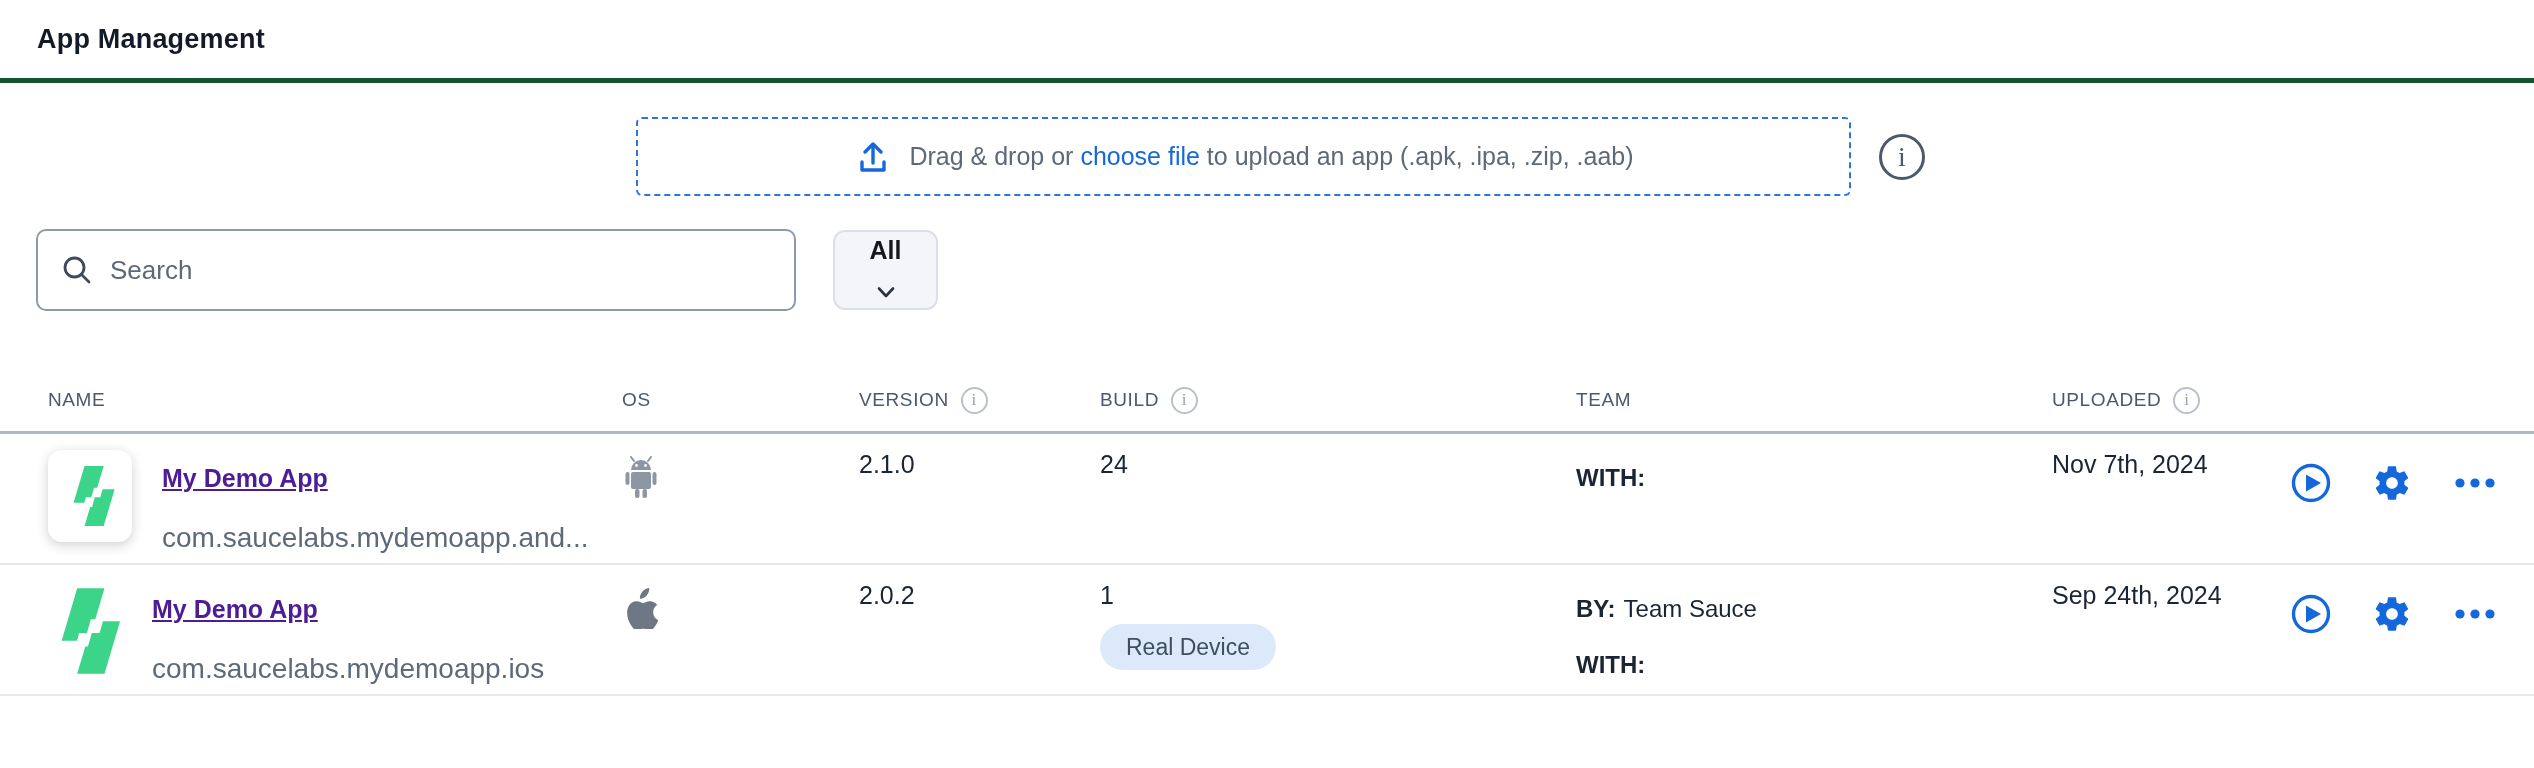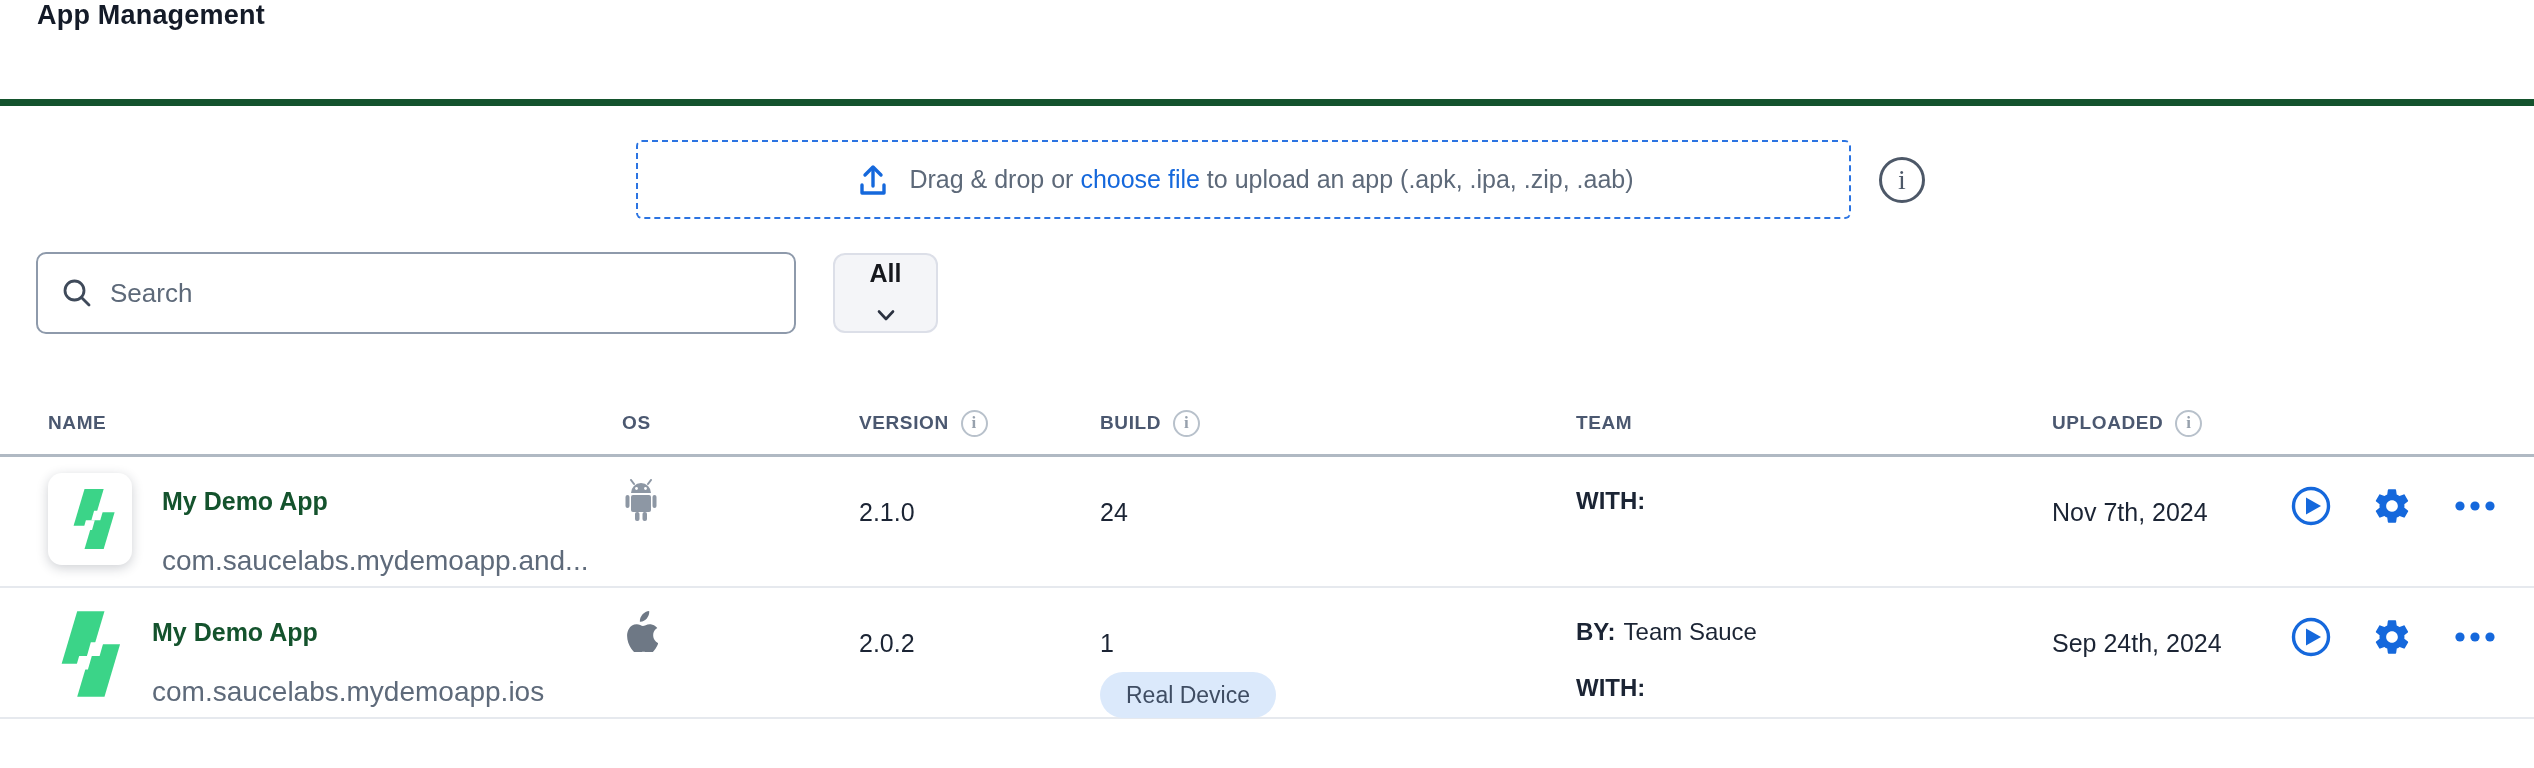--- a/index.html
+++ b/index.html
@@ -1,21 +1,21 @@
 <!DOCTYPE html>
 <html><head>
 <meta charset="utf-8">
 <style>
   * { margin:0; padding:0; box-sizing:border-box; }
   html,body { width:2534px; height:768px; background:#ffffff; overflow:hidden;
     font-family:"Liberation Sans", sans-serif; color:#1b2434; }
 
   
-  .page-header { height:106px; display:flex; padding-left:37px;
-    border-bottom:7px solid #14532d; }
+  .page-header { height:83px; display:flex; align-items:center; padding-left:37px;
+    border-bottom:5px solid #14532d; }
   .page-title { font-size:27px; font-weight:700; color:#141b28; letter-spacing:.2px; }
 
   
   .upload-row { margin-top:34px; display:flex; align-items:center; }
   .dropzone { margin-left:636px; width:1215px; height:79px;
     border:2px dashed #2b74e2; border-radius:6px;
     display:flex; align-items:center; justify-content:center; gap:16px; cursor:pointer; }
   .dz-text { font-size:25px; color:#5d6979; }
   .dz-link { color:#1568dc; cursor:pointer; }
   .info-big { width:46px; height:46px; margin-left:28px; border:3px solid #4d5868; border-radius:50%;
@@ -32,35 +32,35 @@
   .all-btn { width:105px; height:80px; background:#f4f5f8; border:2px solid #dcdfe8;
     border-radius:12px; display:flex; align-items:center; justify-content:center; gap:14px;
     font-size:25px; font-weight:700; color:#16181d; cursor:pointer;flex-direction:column; }
 
   
   .grid { display:grid; grid-template-columns:574px 237px 241px 476px 476px 238px 1fr;
     padding-left:48px; }
   .table-header { margin-top:58px; height:65px; align-items:center;
     border-bottom:3px solid #b0b9c3; }
   .th { display:flex; align-items:center; gap:12px;
-    font-size:19px; font-weight:700; letter-spacing:.6px; color:#4b5870; }
+    font-size:19px; font-weight:400; letter-spacing:.6px; color:#4b5870; }
   .info-sm { width:27px; height:27px; border:2px solid #b8c1cb; border-radius:50%;
     display:inline-flex; align-items:center; justify-content:center;
     font-family:"Liberation Serif", serif; font-size:17px; color:#97a1ad; flex:none; }
 
   .row { height:131px; border-bottom:2px solid #e6e9ee; align-items:start; }
   .cell-name { display:flex; gap:30px; padding-top:16px; }
   .icon-card { width:84px; height:92px; background:#fff; border-radius:14px; flex:none;
     box-shadow:0 3px 12px rgba(30,41,59,.22); display:flex; align-items:center; justify-content:center; }
   .logo-lg { width:74px; height:96px; flex:none; margin-top:2px; }
   .name-text { padding-top:14px; }
-  .app-name { font-size:25px; font-weight:700; color:#14532d; }
+  .app-name { font-size:25px; font-weight:700; color:#4c1d95;text-decoration:underline; }
   .app-pkg { font-size:28px; color:#5e6a7a; margin-top:29px; }
   .cell-os { padding-top:22px; }
-  .cell-plain { padding-top:41px; font-size:25px; color:#1b2434; }
+  .cell-plain { padding-top:16px; font-size:25px; color:#1b2434; }
   .badge { display:inline-flex; align-items:center; height:46px; padding:0 26px;
     margin-top:14px; background:#dbe9fb; border-radius:24px;
     font-size:23px; font-weight:500; color:#3f4d63; }
   .cell-team { padding-top:30px; font-size:24px; }
   .team-line b { font-weight:700; }
   .team-line span { margin-left:8px; }
   .team-line + .team-line { margin-top:28px; }
   .cell-actions { padding-top:28px; display:flex; align-items:center; gap:40px; }
   .act { cursor:pointer; display:flex; }
 </style>

